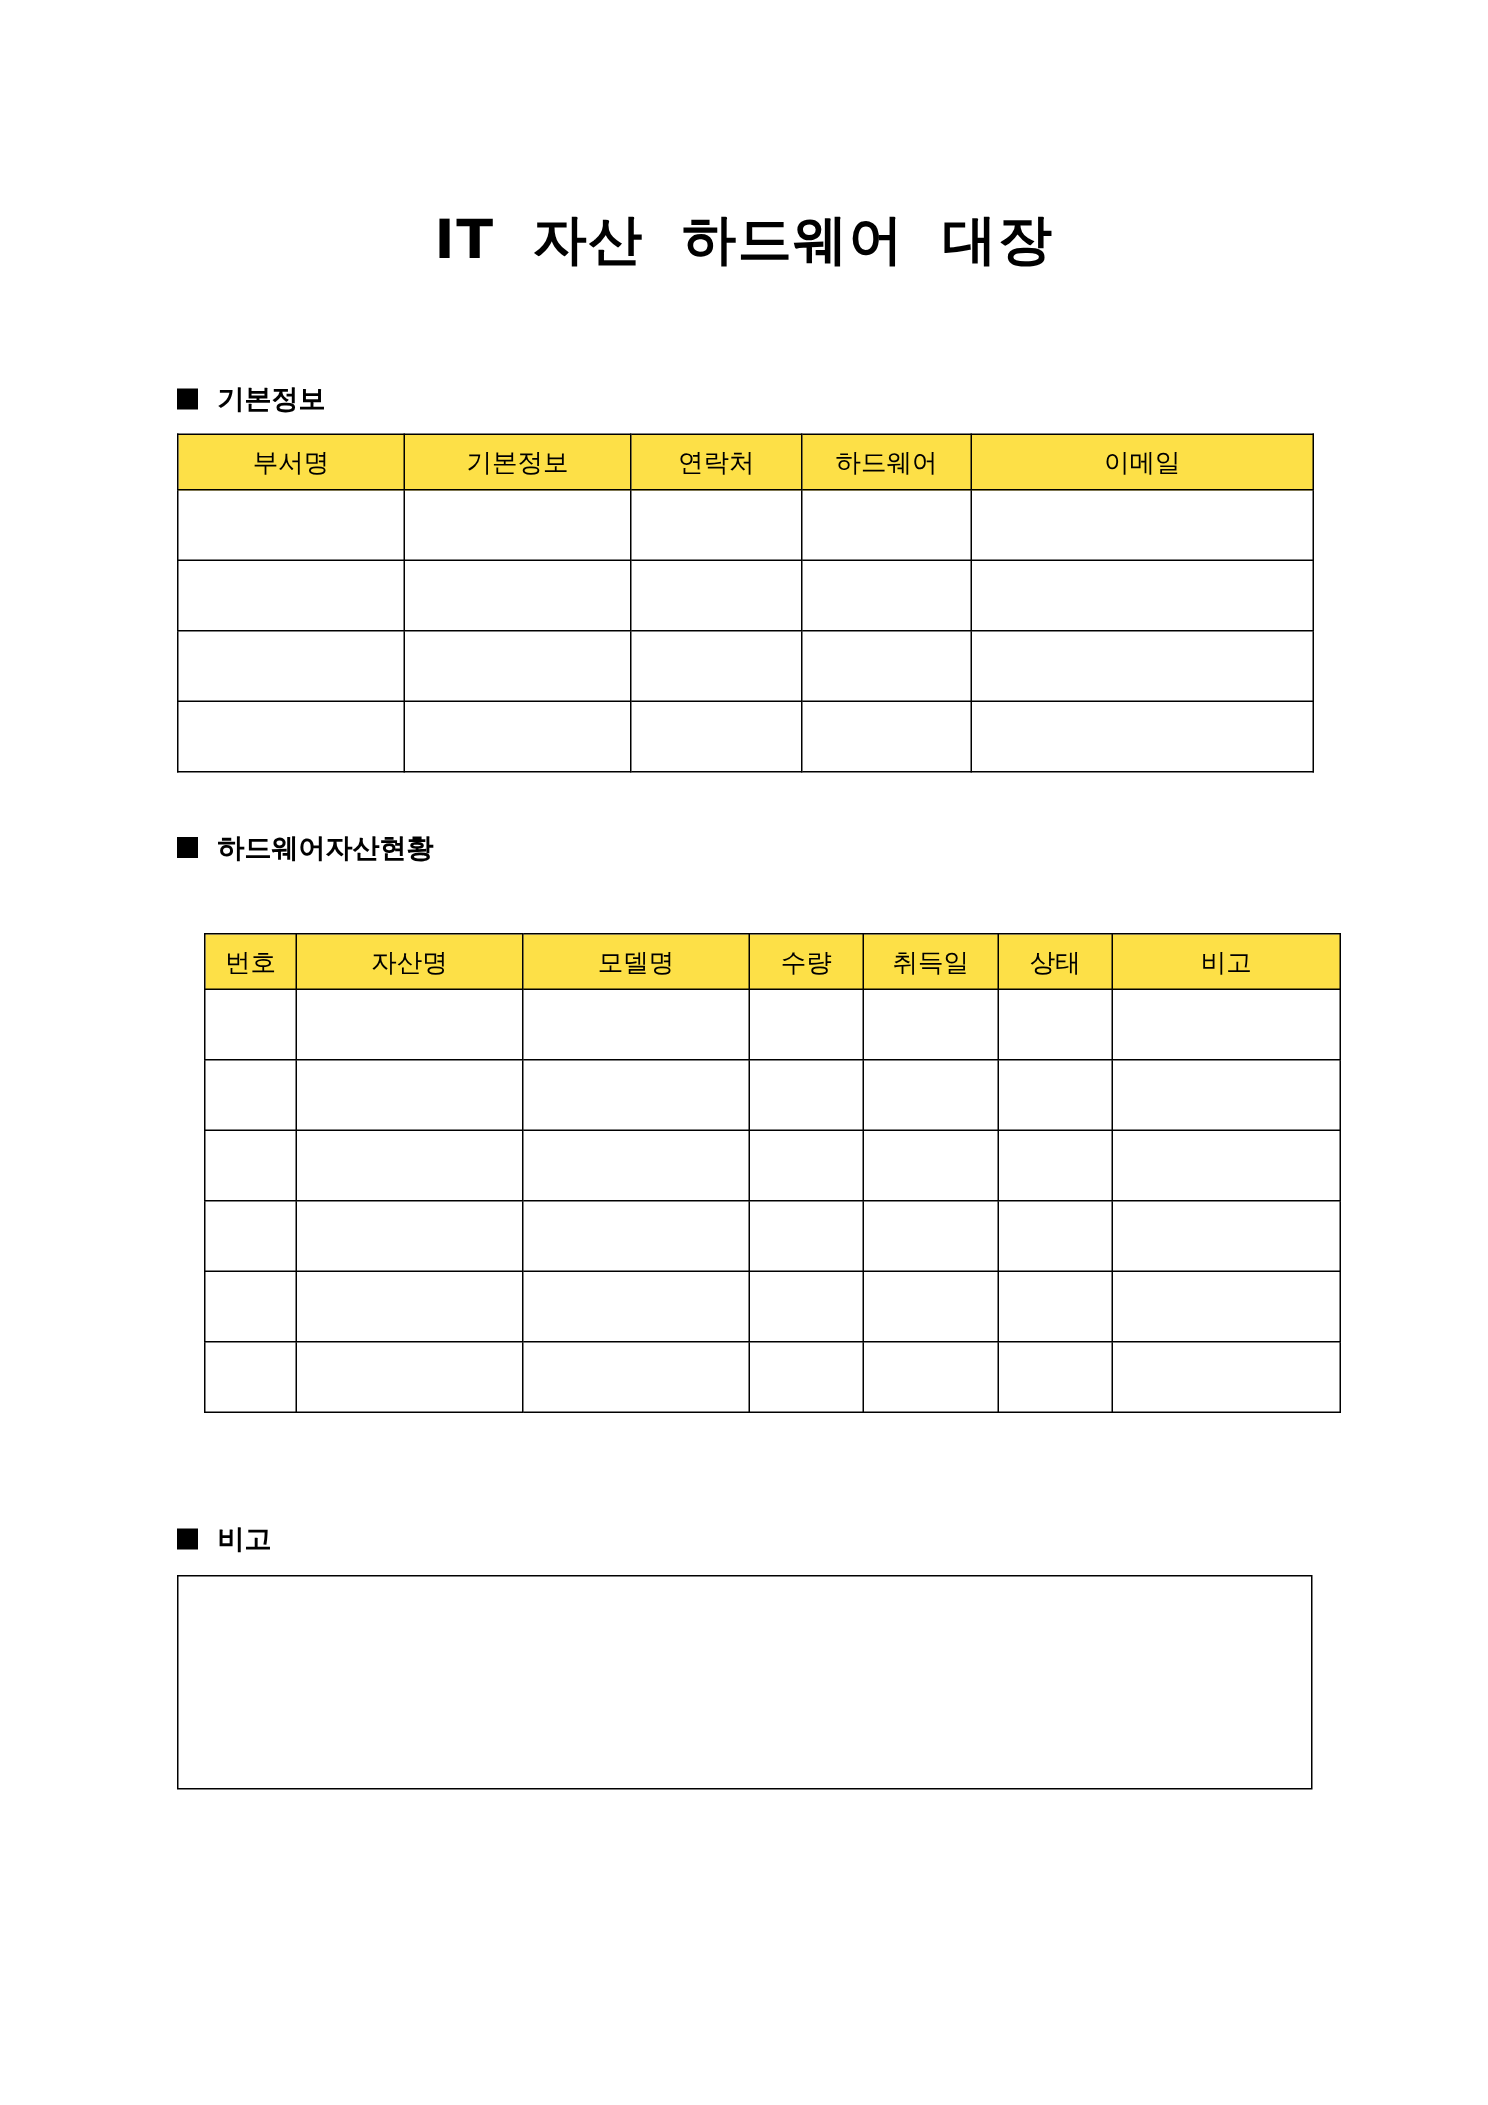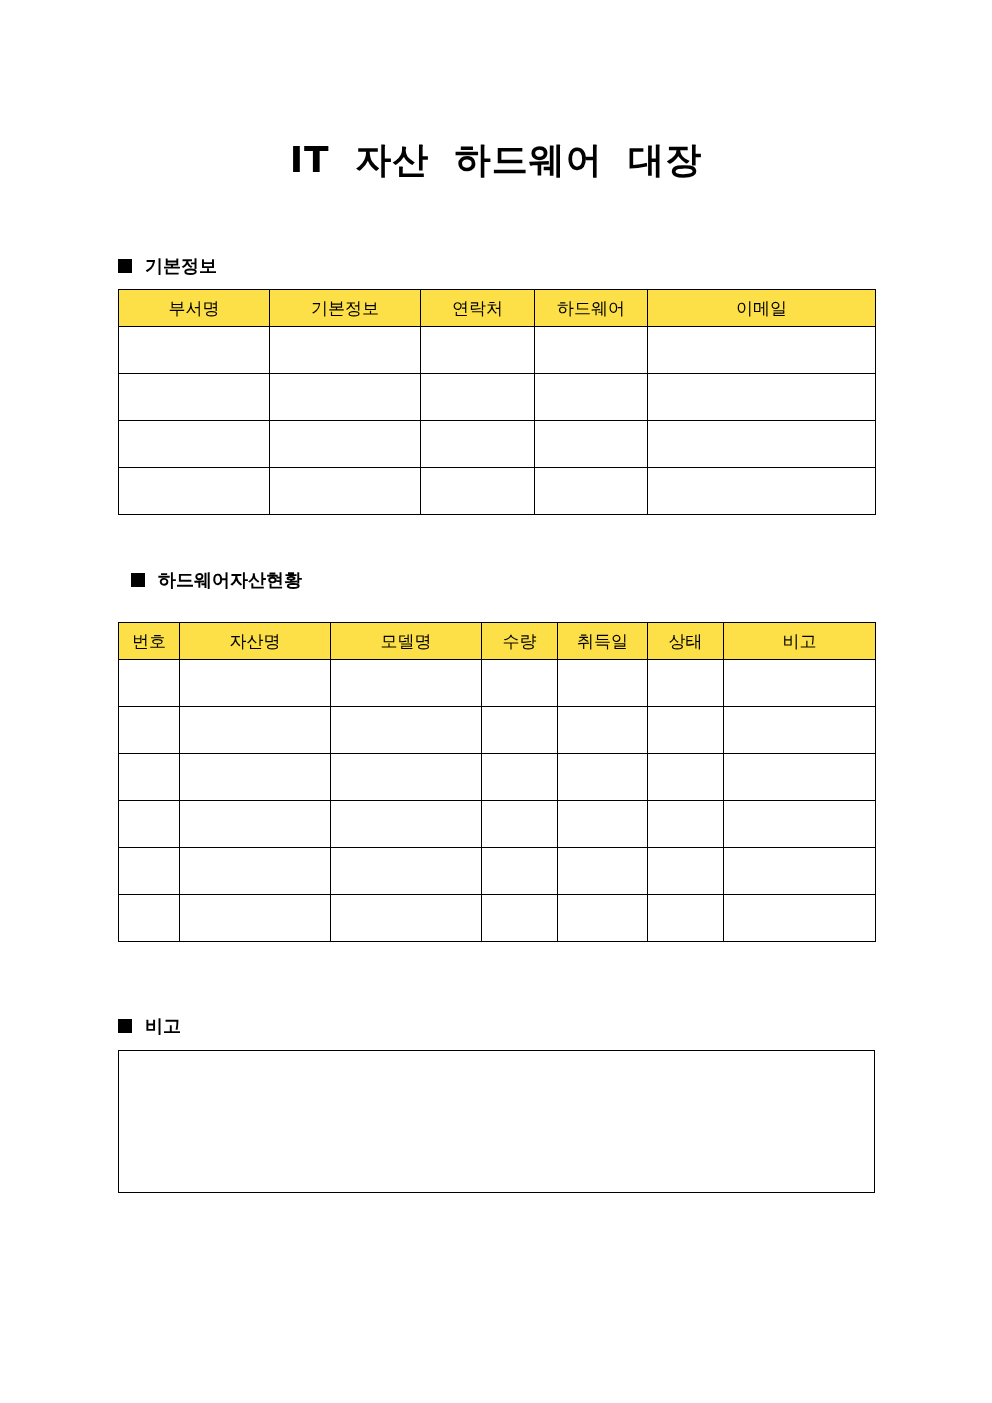--- a/index.html
+++ b/index.html
@@ -76,26 +76,26 @@
     <tr>
       <td></td>
       <td></td>
       <td></td>
       <td></td>
       <td></td>
     </tr>
   </tbody>
 </table>
 
-<div class="section-heading" style="top:568px;margin-left:13px;">
+<div class="section-heading" style="top:553px;">
   <span class="sq"></span>
   <span>하드웨어자산현황</span>
 </div>
 
-<table style="left:118px; top:622px; width:757px;border-radius:15px;">
+<table style="left:136px; top:622px; width:757px;border-radius:15px;">
   <colgroup>
     <col style="width:61px">
       <col style="width:151px">
       <col style="width:151px">
       <col style="width:76px">
       <col style="width:90px">
       <col style="width:76px">
       <col style="width:152px">
   </colgroup>
   <thead>

